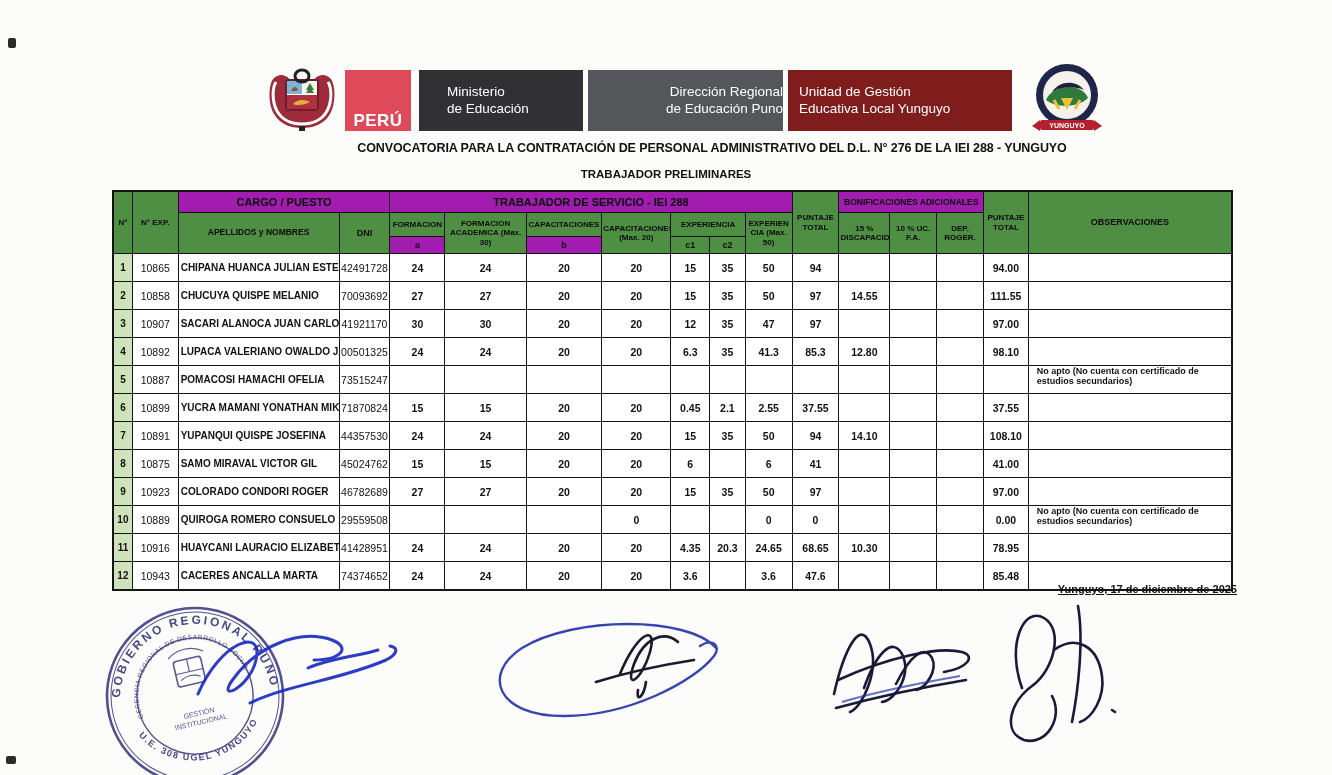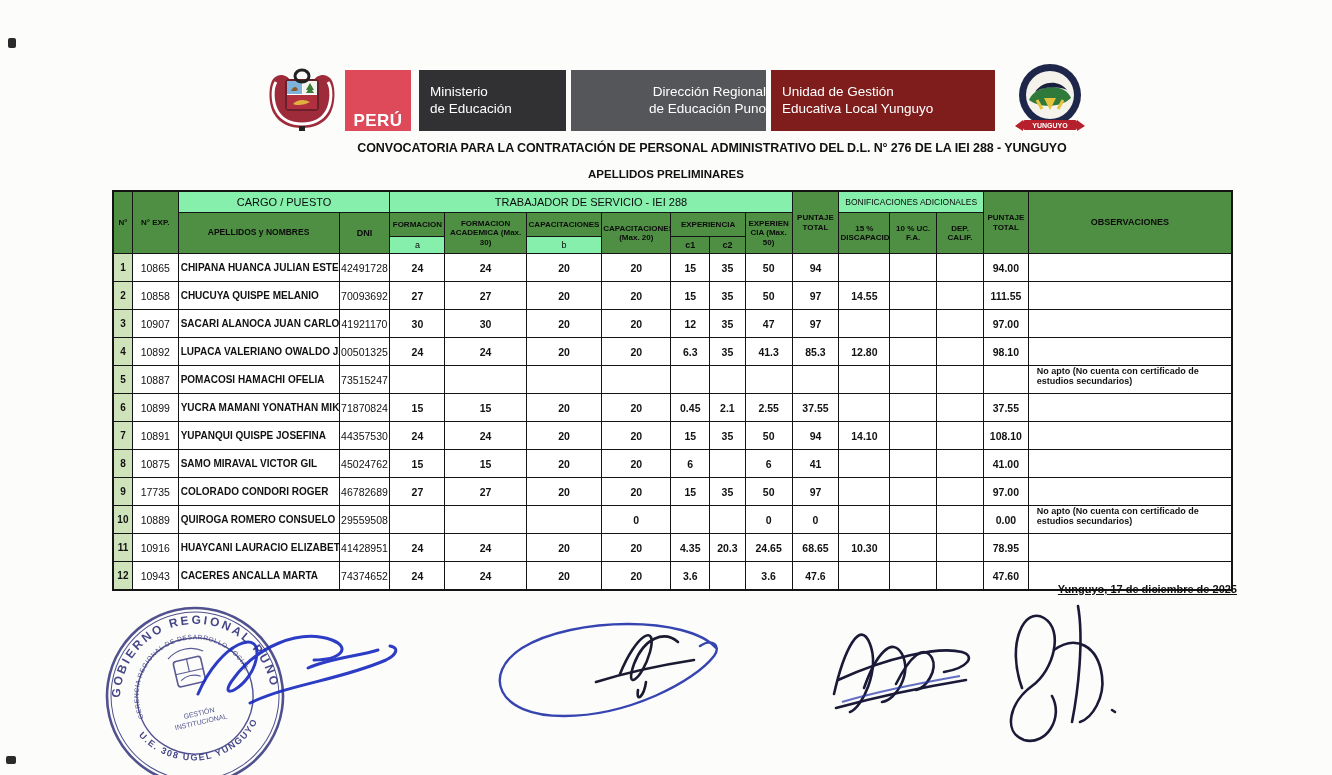--- a/index.html
+++ b/index.html
@@ -3,37 +3,37 @@
 <meta charset="utf-8">
 <style>
   html,body{margin:0;padding:0;background:#e8e8e6;}
   .page{position:relative;width:1332px;height:775px;background:#fcfcfa;overflow:hidden;
         font-family:"Liberation Sans","DejaVu Sans",sans-serif;color:#111;}
   
   .logo-band{position:absolute;left:266px;top:60px;display:flex;align-items:center;}
   .brand-box{height:61px;display:flex;flex-direction:column;justify-content:center;color:#fff;}
   .box-peru{width:66px;background:#de4a59;align-items:center;margin-left:7px;
             font-size:17px;font-weight:bold;letter-spacing:.5px;justify-content:flex-end;}
-  .box-minedu{width:136px;background:#313134;margin-left:8px;padding-left:11px;}
+  .box-minedu{width:136px;background:#313134;margin-left:8px;padding-left:28px;}
   .box-dre{width:184px;background:#55565a;margin-left:5px;padding-left:11px;align-items:flex-end;}
   .box-ugel{width:213px;background:#7f1d1d;margin-left:5px;padding-left:11px;}
   .brand-box .l{font-size:13.5px;line-height:1.28;}
   
   .doc-title{position:absolute;left:0;top:141px;width:1332px;text-align:center;
              font-size:12.5px;font-weight:bold;letter-spacing:-0.1px;padding-left:46px;}
   .doc-subtitle{position:absolute;left:0;top:168px;width:1332px;text-align:center;
              font-size:11.5px;font-weight:bold;}
   
   table.res{position:absolute;left:112px;top:190px;width:1121px;border-collapse:collapse;
             table-layout:fixed;}
   table.res th,table.res td{border:1px solid #141414;overflow:hidden;}
   table.res{border:2px solid #141414;}
   th.dk{background:#4f8f44;color:#0b0b0b;font-size:8px;font-weight:bold;line-height:1.15;
         padding:1px 1px;text-align:center;}
-  th.lt{background:#86efac;color:#0b0b0b;font-weight:normal;text-align:center;margin-top:28px;}
+  th.lt{background:#a21caf;color:#0b0b0b;font-weight:bold;text-align:center;margin-top:28px;}
   th.big{font-size:11px;height:18px;}
   th.mid{font-size:8.5px;}
   tr.hr2 th{height:21px;}
   tr.hr3 th{height:14px;font-size:9px;}
   td{font-size:10.5px;height:25px;text-align:center;background:#fff;white-space:nowrap;}
   td.c-n{background:#cfe3ba;font-weight:bold;font-size:10px;}
   td.c-exp{font-weight:normal;}
   td.c-nombres{text-align:left;font-weight:bold;padding-left:2px;font-size:10px;}
   td.c-dni{font-weight:normal;}
   td.c-a,td.c-acad,td.c-b,td.c-cap,td.c-c1,td.c-c2,td.c-exp50,td.c-punt,
@@ -92,21 +92,21 @@
       <path d="M28,32 C36,20 52,20 60,30 C52,26 36,26 28,32 Z" fill="#19203d"></path>
       <path d="M37,38 l6,12 l6,-12 z" fill="#e8c23a"></path>
       <path d="M30,40 l5,9 z M56,40 l-5,9 z" stroke="#e8c23a" stroke-width="3"></path>
       <rect x="16" y="60" width="54" height="10" rx="2" fill="#b5202c"></rect>
       <path d="M16,60 l-8,6 l8,5 z M70,60 l8,6 l-8,5 z" fill="#b5202c"></path>
       <text x="43" y="68" text-anchor="middle" font-size="7" font-weight="bold" fill="#fff">YUNGUYO</text>
     </svg>
   </div>
 
   <div class="doc-title">CONVOCATORIA PARA LA CONTRATACIÓN DE PERSONAL ADMINISTRATIVO DEL D.L. N° 276 DE LA IEI 288 - YUNGUYO</div>
-  <div class="doc-subtitle">APELLIDOS PRELIMINARES</div>
+  <div class="doc-subtitle">TRABAJADOR PRELIMINARES</div>
 
   <table class="res">
     <colgroup>
       <col style="width:19px">
         <col style="width:45px">
         <col style="width:158px">
         <col style="width:50px">
       <col style="width:54px">
         <col style="width:80px">
         <col style="width:74px">
@@ -136,21 +136,21 @@
         <th rowspan="2" class="dk" style="font-size:8.5px">APELLIDOS y NOMBRES</th>
         <th rowspan="2" class="dk" style="font-size:9px">DNI</th>
         <th class="dk">FORMACION</th>
         <th rowspan="2" class="dk">FORMACION ACADEMICA (Max. 30)</th>
         <th class="dk">CAPACITACIONES</th>
         <th rowspan="2" class="dk">CAPACITACIONES (Max. 20)</th>
         <th colspan="2" class="dk">EXPERIENCIA</th>
         <th rowspan="2" class="dk" style="overflow-wrap:anywhere">EXPERIENCIA (Max. 50)</th>
         <th rowspan="2" class="dk">15 % DISCAPACID</th>
         <th rowspan="2" class="dk">10 % UC. F.A.</th>
-        <th rowspan="2" class="dk">DEP. CALIF.</th>
+        <th rowspan="2" class="dk">DEP. ROGER.</th>
       </tr>
       <tr class="hr3">
         <th class="lt">a</th>
         <th class="lt">b</th>
         <th class="dk">c1</th>
         <th class="dk">c2</th>
       </tr>
     </thead>
     <tbody>
         <tr>
@@ -300,21 +300,21 @@
           <td class="c-exp50">6</td>
           <td class="c-punt">41</td>
           <td class="c-d15"></td>
           <td class="c-u10"></td>
           <td class="c-dep"></td>
           <td class="c-tot">41.00</td>
           <td class="c-obs"></td>
         </tr>
         <tr>
           <td class="c-n">9</td>
-          <td class="c-exp">17735</td>
+          <td class="c-exp">10923</td>
           <td class="c-nombres">COLORADO CONDORI ROGER</td>
           <td class="c-dni">46782689</td>
           <td class="c-a">27</td>
           <td class="c-acad">27</td>
           <td class="c-b">20</td>
           <td class="c-cap">20</td>
           <td class="c-c1">15</td>
           <td class="c-c2">35</td>
           <td class="c-exp50">50</td>
           <td class="c-punt">97</td>
@@ -371,21 +371,21 @@
           <td class="c-acad">24</td>
           <td class="c-b">20</td>
           <td class="c-cap">20</td>
           <td class="c-c1">3.6</td>
           <td class="c-c2"></td>
           <td class="c-exp50">3.6</td>
           <td class="c-punt">47.6</td>
           <td class="c-d15"></td>
           <td class="c-u10"></td>
           <td class="c-dep"></td>
-          <td class="c-tot">47.60</td>
+          <td class="c-tot">85.48</td>
           <td class="c-obs"></td>
         </tr>
       </tbody>
   </table>
 
   <div class="date-line">Yunguyo, 17 de diciembre de 2025</div>
 
   <svg class="sig" style="left:95px;top:596px;transform:rotate(-13deg)" width="200" height="200" viewBox="0 0 200 200">
     <g fill="none" stroke="#32337c" opacity="0.85">
       <circle cx="100" cy="100" r="88" stroke-width="2.6"></circle>

